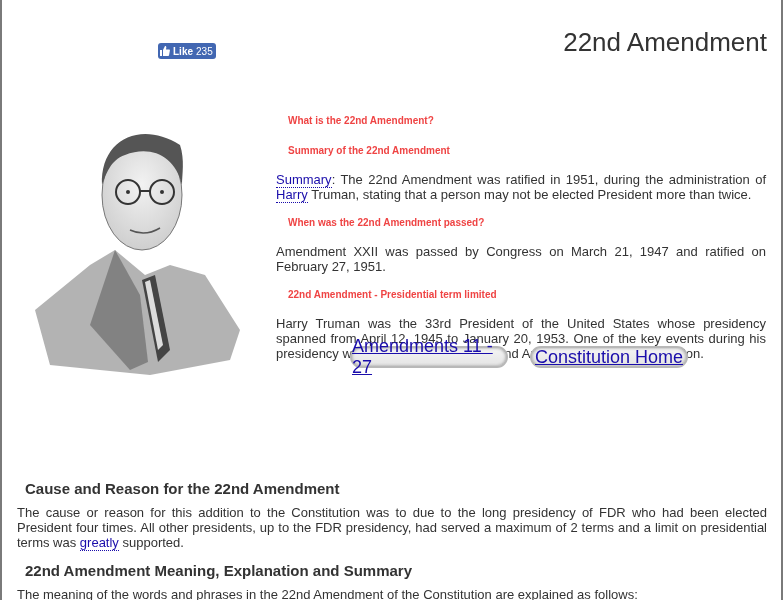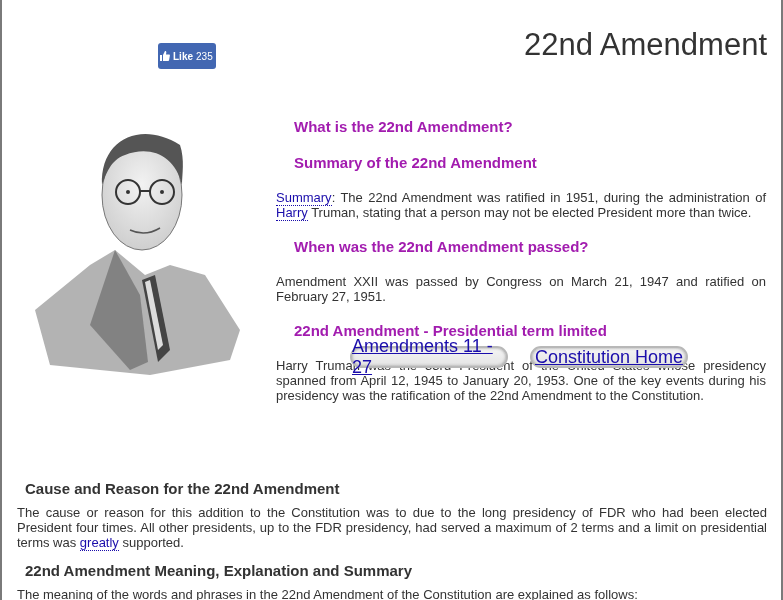--- a/index.html
+++ b/index.html
@@ -6,39 +6,39 @@
   body {
     width: 783px; height: 600px; overflow: hidden; position: relative;
     font-family: "Liberation Sans", sans-serif; color: #333333;
   }
   .frame {
     position: absolute; left: 0; top: 0; width: 779px; height: 600px;
     border-left: 2px solid #7a7a7a; border-right: 2px solid #7a7a7a;
     box-sizing: content-box;
   }
   .fb-like {
-    position: absolute; left: 158px; top: 43px; width: 58px; height: 26px;
+    position: absolute; left: 158px; top: 43px; width: 58px; height: 16px;
     background: #4267b2; border-radius: 3px; color: #fff;
     font-size: 10px; font-weight: bold; display: flex; align-items: center;
     padding-left: 2px; box-sizing: border-box; cursor: pointer;
   }
   .fb-like svg { width: 10px; height: 10px; margin-right: 3px; }
   .fb-like .count { font-weight: normal; margin-left: 3px; }
   .page-title {
     position: absolute; right: 16px; top: 27px;
-    font-size: 31px; color: #333; font-weight: normal; margin: 0;
+    font-size: 26px; color: #333; font-weight: normal; margin: 0;
   }
   .portrait {
     position: absolute; left: 30px; top: 100px; width: 225px; height: 280px;
   }
   .content {
     position: absolute; left: 276px; top: 100px; width: 490px;
   }
   .content h3 {
-    margin: 18px; font-size: 15px; font-weight: bold; color: #a21caf; line-height: 18px;
+    margin: 12px; font-size: 10px; font-weight: bold; color: #ef4444; line-height: 18px;
   }
   .content p {
     margin: 0 0 11px 0; font-size: 13px; line-height: 15px; text-align: justify; color: #333;
   }
   a.inline { color: #1a0dab; text-decoration: none; border-bottom: 1px dotted #1a0dab; }
   .nav-buttons {
     position: absolute; left: 350px; top: 346px; display: flex; gap: 22px;
   }
   .pill {
     width: 158px; height: 22px; border-radius: 12px;

